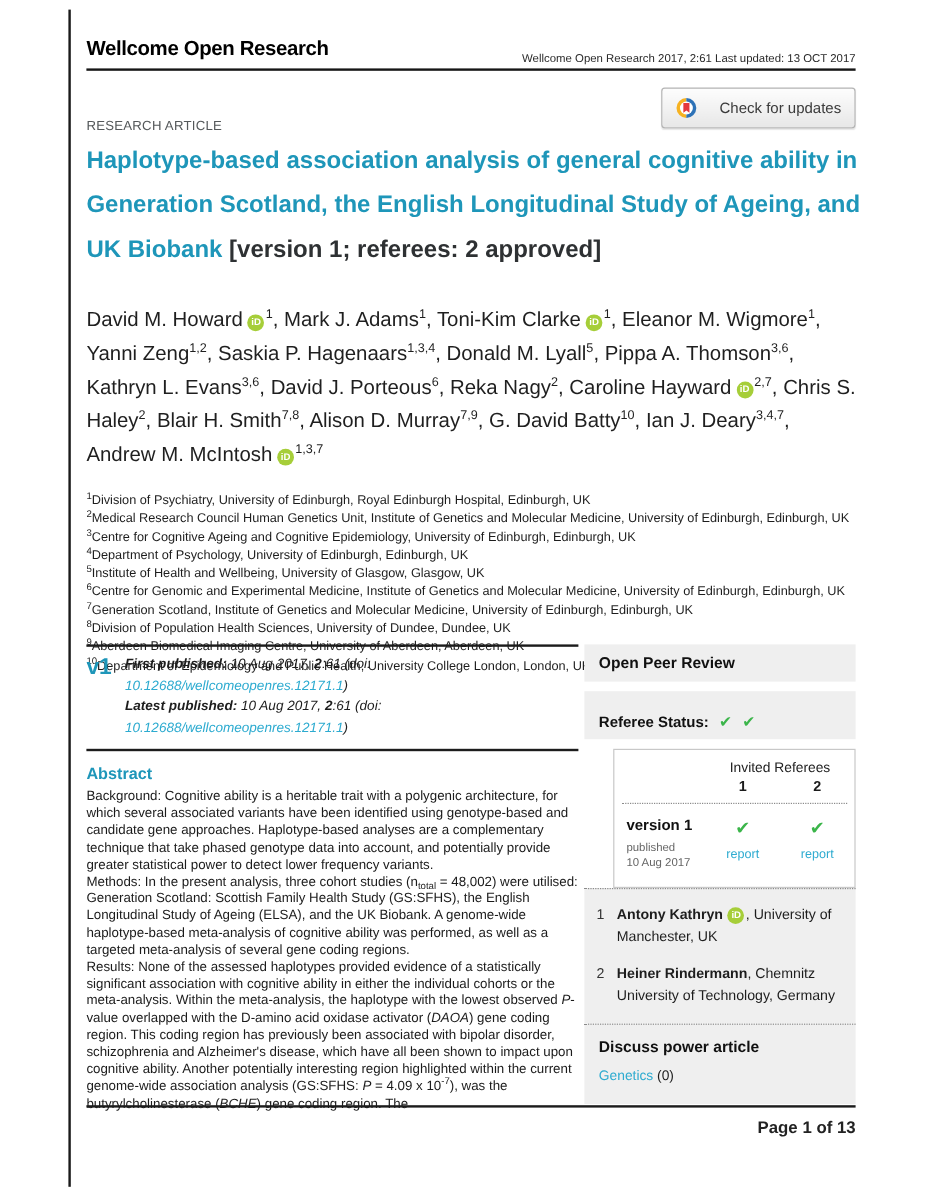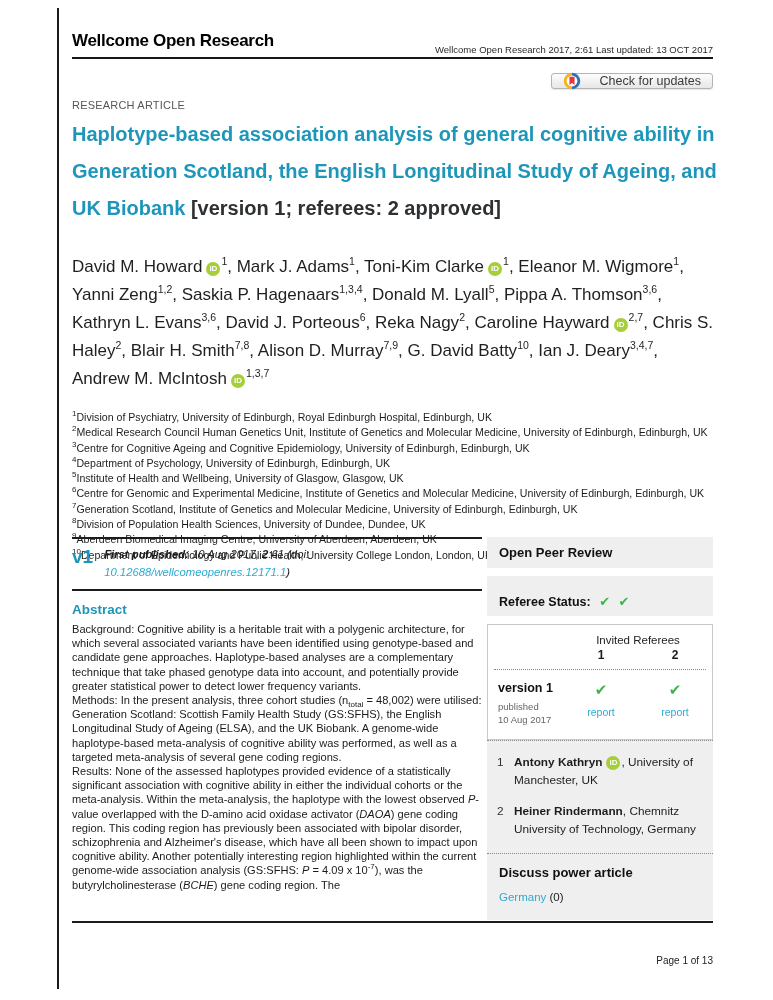--- a/index.html
+++ b/index.html
@@ -4,21 +4,21 @@
 <style>
   html,body{margin:0;padding:0;background:#ffffff;}
   .page{position:relative;width:773px;height:1000px;background:#fff;
         font-family:"Liberation Sans",sans-serif;color:#1b1b1b;overflow:hidden;}
   .vline{position:absolute;left:57px;top:8px;width:2px;height:981px;background:#1a1a1a;}
 
   
   .logo{position:absolute;left:72px;top:31px;font-size:17px;font-weight:700;letter-spacing:-0.3px;color:#000;}
   .citation{position:absolute;right:60px;top:44px;font-size:9.5px;color:#2a2a2a;text-align:center;}
   .header-rule{position:absolute;left:72px;right:60px;top:57px;height:2px;background:#161616;}
-  .check-btn{position:absolute;right:60px;top:73px;height:16px;display:flex;align-items:center;gap:19px;
+  .check-btn{position:absolute;right:60px;top:73px;height:34px;display:flex;align-items:center;gap:19px;
              padding:0 11px;border:1px solid #b3b3b3;border-radius:3px;
              background:linear-gradient(#fdfdfd,#e7e7e7);font-family:"Liberation Sans",sans-serif;
              font-size:12.5px;color:#3a3a3a;box-shadow:0 1px 1px rgba(0,0,0,.10);cursor:pointer;}
   .crossmark{display:inline-flex;width:18px;height:18px;}
 
   
   .article-head{position:absolute;left:72px;top:99px;width:645px;}
   .kicker{font-size:11px;color:#54585a;letter-spacing:.2px;}
   .title{margin:5px 0 0;font-size:20px;line-height:37px;font-weight:700;color:#1e96b9;}
   .title .suffix{color:#2e3133;}
@@ -40,21 +40,21 @@
   .abs-body{margin-top:5px;font-size:11.1px;line-height:14.2px;color:#1b1b1b;}
   .abs-body .para{margin:0;}
   .abs-body sub,.abs-body sup{font-size:8px;line-height:0;}
 
   
   .sidebar{position:absolute;left:487px;top:537px;width:226px;}
   .sb-h{background:#efefef;padding:8px 12px;font-size:13px;font-weight:700;color:#111;margin-bottom:8px;}
   .sb-status{background:#efefef;padding:18px 12px 7px;font-size:12.5px;font-weight:700;color:#111;margin-bottom:8px;}
   .check{color:#3bb54a;font-size:13px;margin-left:5px;font-weight:400;}
   .sb-panel{width:100%;}
-  .ref-table{background:#fff;border:1px solid #c8c8c8;padding-top:9px;box-sizing:border-box;}
+  .ref-table{background:#fff;border:1px solid #c8c8c8;padding-top:9px;box-sizing:border-box;margin-left:24px;}
   .rt-title{margin-left:76px;text-align:center;font-size:11.5px;color:#222;}
   .rt-cols{display:grid;grid-template-columns:76px 1fr 1fr;margin-top:2px;}
   .rt-col{text-align:center;font-size:12px;font-weight:700;}
   .rt-dotted{border-top:1px dotted #8a8a8a;margin:7px 6px 0;}
   .rt-row{display:grid;grid-template-columns:76px 1fr 1fr;padding:11px 0 13px;}
   .rt-version{padding-left:10px;}
   .v-label{font-size:12.5px;font-weight:700;color:#111;}
   .v-pub{font-size:9.5px;color:#666;line-height:13px;}
   .v-pub.first{margin-top:5px;}
   .rt-cell{text-align:center;}
@@ -63,21 +63,21 @@
   .referees{background:#efefef;border-top:1px dotted #8a8a8a;padding:13px 10px 1px;}
   .referee{display:flex;gap:9px;margin-bottom:14px;font-size:11.8px;line-height:17.5px;color:#1d1d1d;}
   .rnum{color:#333;min-width:8px;}
   .rbody b{font-weight:700;}
   .discuss{background:#efefef;border-top:1px dotted #8a8a8a;padding:11px 12px 17px;}
   .discuss-h{font-size:13px;font-weight:700;color:#111;margin-bottom:11px;}
   .comments{font-size:11.5px;color:#1d1d1d;}
 
   
   .footer-rule{position:absolute;left:72px;right:60px;top:921px;height:2px;background:#1c1c1c;}
-  .page-label{position:absolute;right:60px;top:955px;font-size:10px;color:#222;}
+  .page-label{position:absolute;right:60px;top:931px;font-size:14px;color:#222;font-weight:bold;}
 </style>
 </head>
 <body>
 
 <div class="page">
   <div class="vline"></div>
 
   <div class="logo">Wellcome Open Research</div>
   <div class="citation">Wellcome Open Research 2017, 2:61 Last updated: 13 OCT 2017</div>
   <div class="header-rule"></div>
@@ -110,20 +110,21 @@
         <div><sup>9</sup>Aberdeen Biomedical Imaging Centre, University of Aberdeen, Aberdeen, UK</div>
         <div><sup>10</sup>Department of Epidemiology and Public Health, University College London, London, UK</div>
       </div>
   </div>
 
   <div class="main-left">
     <div class="vbox">
       <div class="vnum">v1</div>
       <div class="vrows">
           <div><b>First published:</b> 10 Aug 2017, <b>2</b>:61 (doi: <a class="tlink">10.12688/wellcomeopenres.12171.1</a>)</div>
+          <div><b>Latest published:</b> 10 Aug 2017, <b>2</b>:61 (doi: <a class="tlink">10.12688/wellcomeopenres.12171.1</a>)</div>
         </div>
     </div>
     <div class="abs-heading">Abstract</div>
     <div class="abs-body">
         <div class="para"><span>Background: Cognitive ability is a heritable trait with a polygenic architecture, for which several associated variants have been identified using genotype-based and candidate gene approaches. Haplotype-based analyses are a complementary technique that take phased genotype data into account, and potentially provide greater statistical power to detect lower frequency variants.</span></div>
         <div class="para"><span>Methods: In the present analysis, three cohort studies (n</span><sub>total</sub><span> = 48,002) were utilised: Generation Scotland: Scottish Family Health Study (GS:SFHS), the English Longitudinal Study of Ageing (ELSA), and the UK Biobank. A genome-wide haplotype-based meta-analysis of cognitive ability was performed, as well as a targeted meta-analysis of several gene coding regions.</span></div>
         <div class="para"><span>Results: None of the assessed haplotypes provided evidence of a statistically significant association with cognitive ability in either the individual cohorts or the meta-analysis. Within the meta-analysis, the haplotype with the lowest observed </span><i>P</i><span>-value overlapped with the D-amino acid oxidase activator (</span><i>DAOA</i><span>) gene coding region. This coding region has previously been associated with bipolar disorder, schizophrenia and Alzheimer's disease, which have all been shown to impact upon cognitive ability. Another potentially interesting region highlighted within the current genome-wide association analysis (GS:SFHS: </span><i>P</i><span> = 4.09 x 10</span><sup>-7</sup><span>), was the butyrylcholinesterase (</span><i>BCHE</i><span>) gene coding region. The</span></div>
       </div>
   </div>
 
@@ -168,20 +169,20 @@
           <span class="rbody"><b>Antony Kathryn</b><span class="orcid">iD</span><span>, University of Manchester, UK</span></span>
         </div>
         <div class="referee">
           <span class="rnum">2</span>
           <span class="rbody"><b>Heiner Rindermann</b><span>, Chemnitz University of Technology, Germany</span></span>
         </div>
       </div>
 
       <div class="discuss">
         <div class="discuss-h">Discuss power article</div>
-        <div class="comments"><a class="tlink">Germany</a><span> (0)</span></div>
+        <div class="comments"><a class="tlink">Genetics</a><span> (0)</span></div>
       </div>
     </div>
   </aside>
 
   <div class="footer-rule"></div>
   <div class="page-label">Page 1 of 13</div>
 </div>
 
 </body></html>

